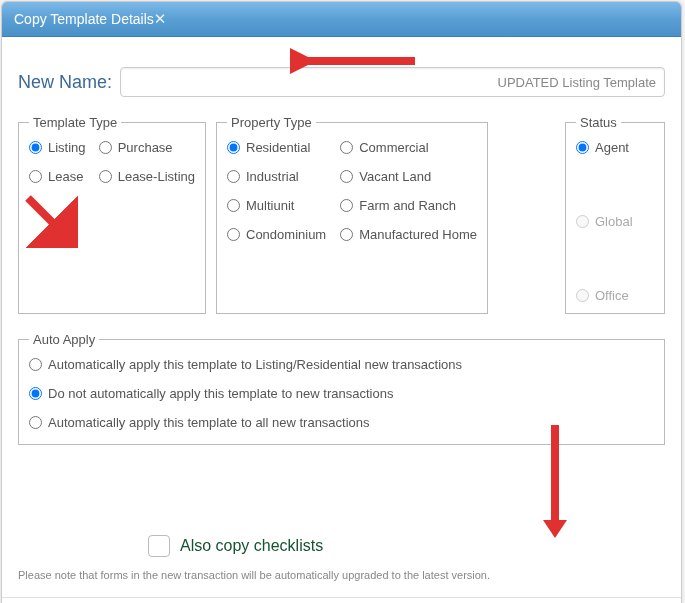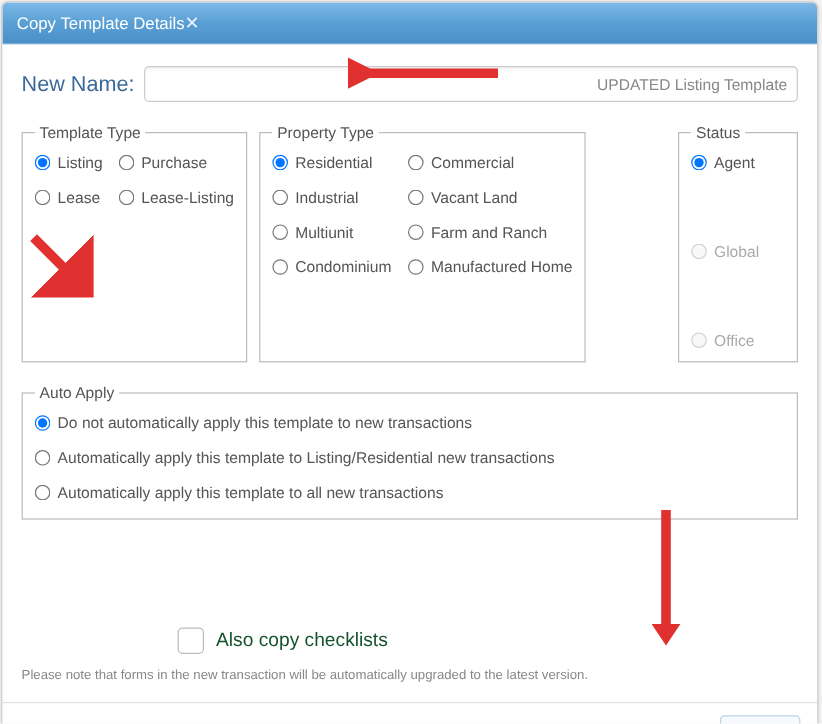--- a/index.html
+++ b/index.html
@@ -29,21 +29,21 @@
   justify-content: flex-start;
   align-items: center;
   border-bottom: 1px solid #3a7fb8;
 }
 .close-x {
   cursor: pointer;
   font-size: 15px;
   color: #e8f1fa;
 }
 .content {
-  padding: 18px 16px 10px 16px;
+  padding: 30px 16px 10px 16px;
 }
 .name-row {
   display: flex;
   align-items: center;
   margin-bottom: 18px;
 }
 .name-label {
   font-size: 18px;
   color: #3a6a99;
   margin-right: 8px;
@@ -216,26 +216,26 @@
               <span>Office</span>
             </label>
         </div>
       </fieldset>
 
     </div>
 
     <fieldset class="fs-auto">
       <legend>Auto Apply</legend>
       <label class="r-item">
+          <input type="radio" name="aa" style="">
+          <span>Automatically apply this template to Listing/Residential new transactions</span>
+        </label>
+      <label class="r-item">
           <input type="radio" name="aa" checked="" style="">
           <span>Do not automatically apply this template to new transactions</span>
-        </label>
-      <label class="r-item">
-          <input type="radio" name="aa" style="">
-          <span>Automatically apply this template to Listing/Residential new transactions</span>
         </label>
       <label class="r-item">
           <input type="radio" name="aa" style="">
           <span>Automatically apply this template to all new transactions</span>
         </label>
     </fieldset>
 
     <div class="checklist-row">
       <div class="chk"></div>
       <span class="chk-label">Also copy checklists</span>

